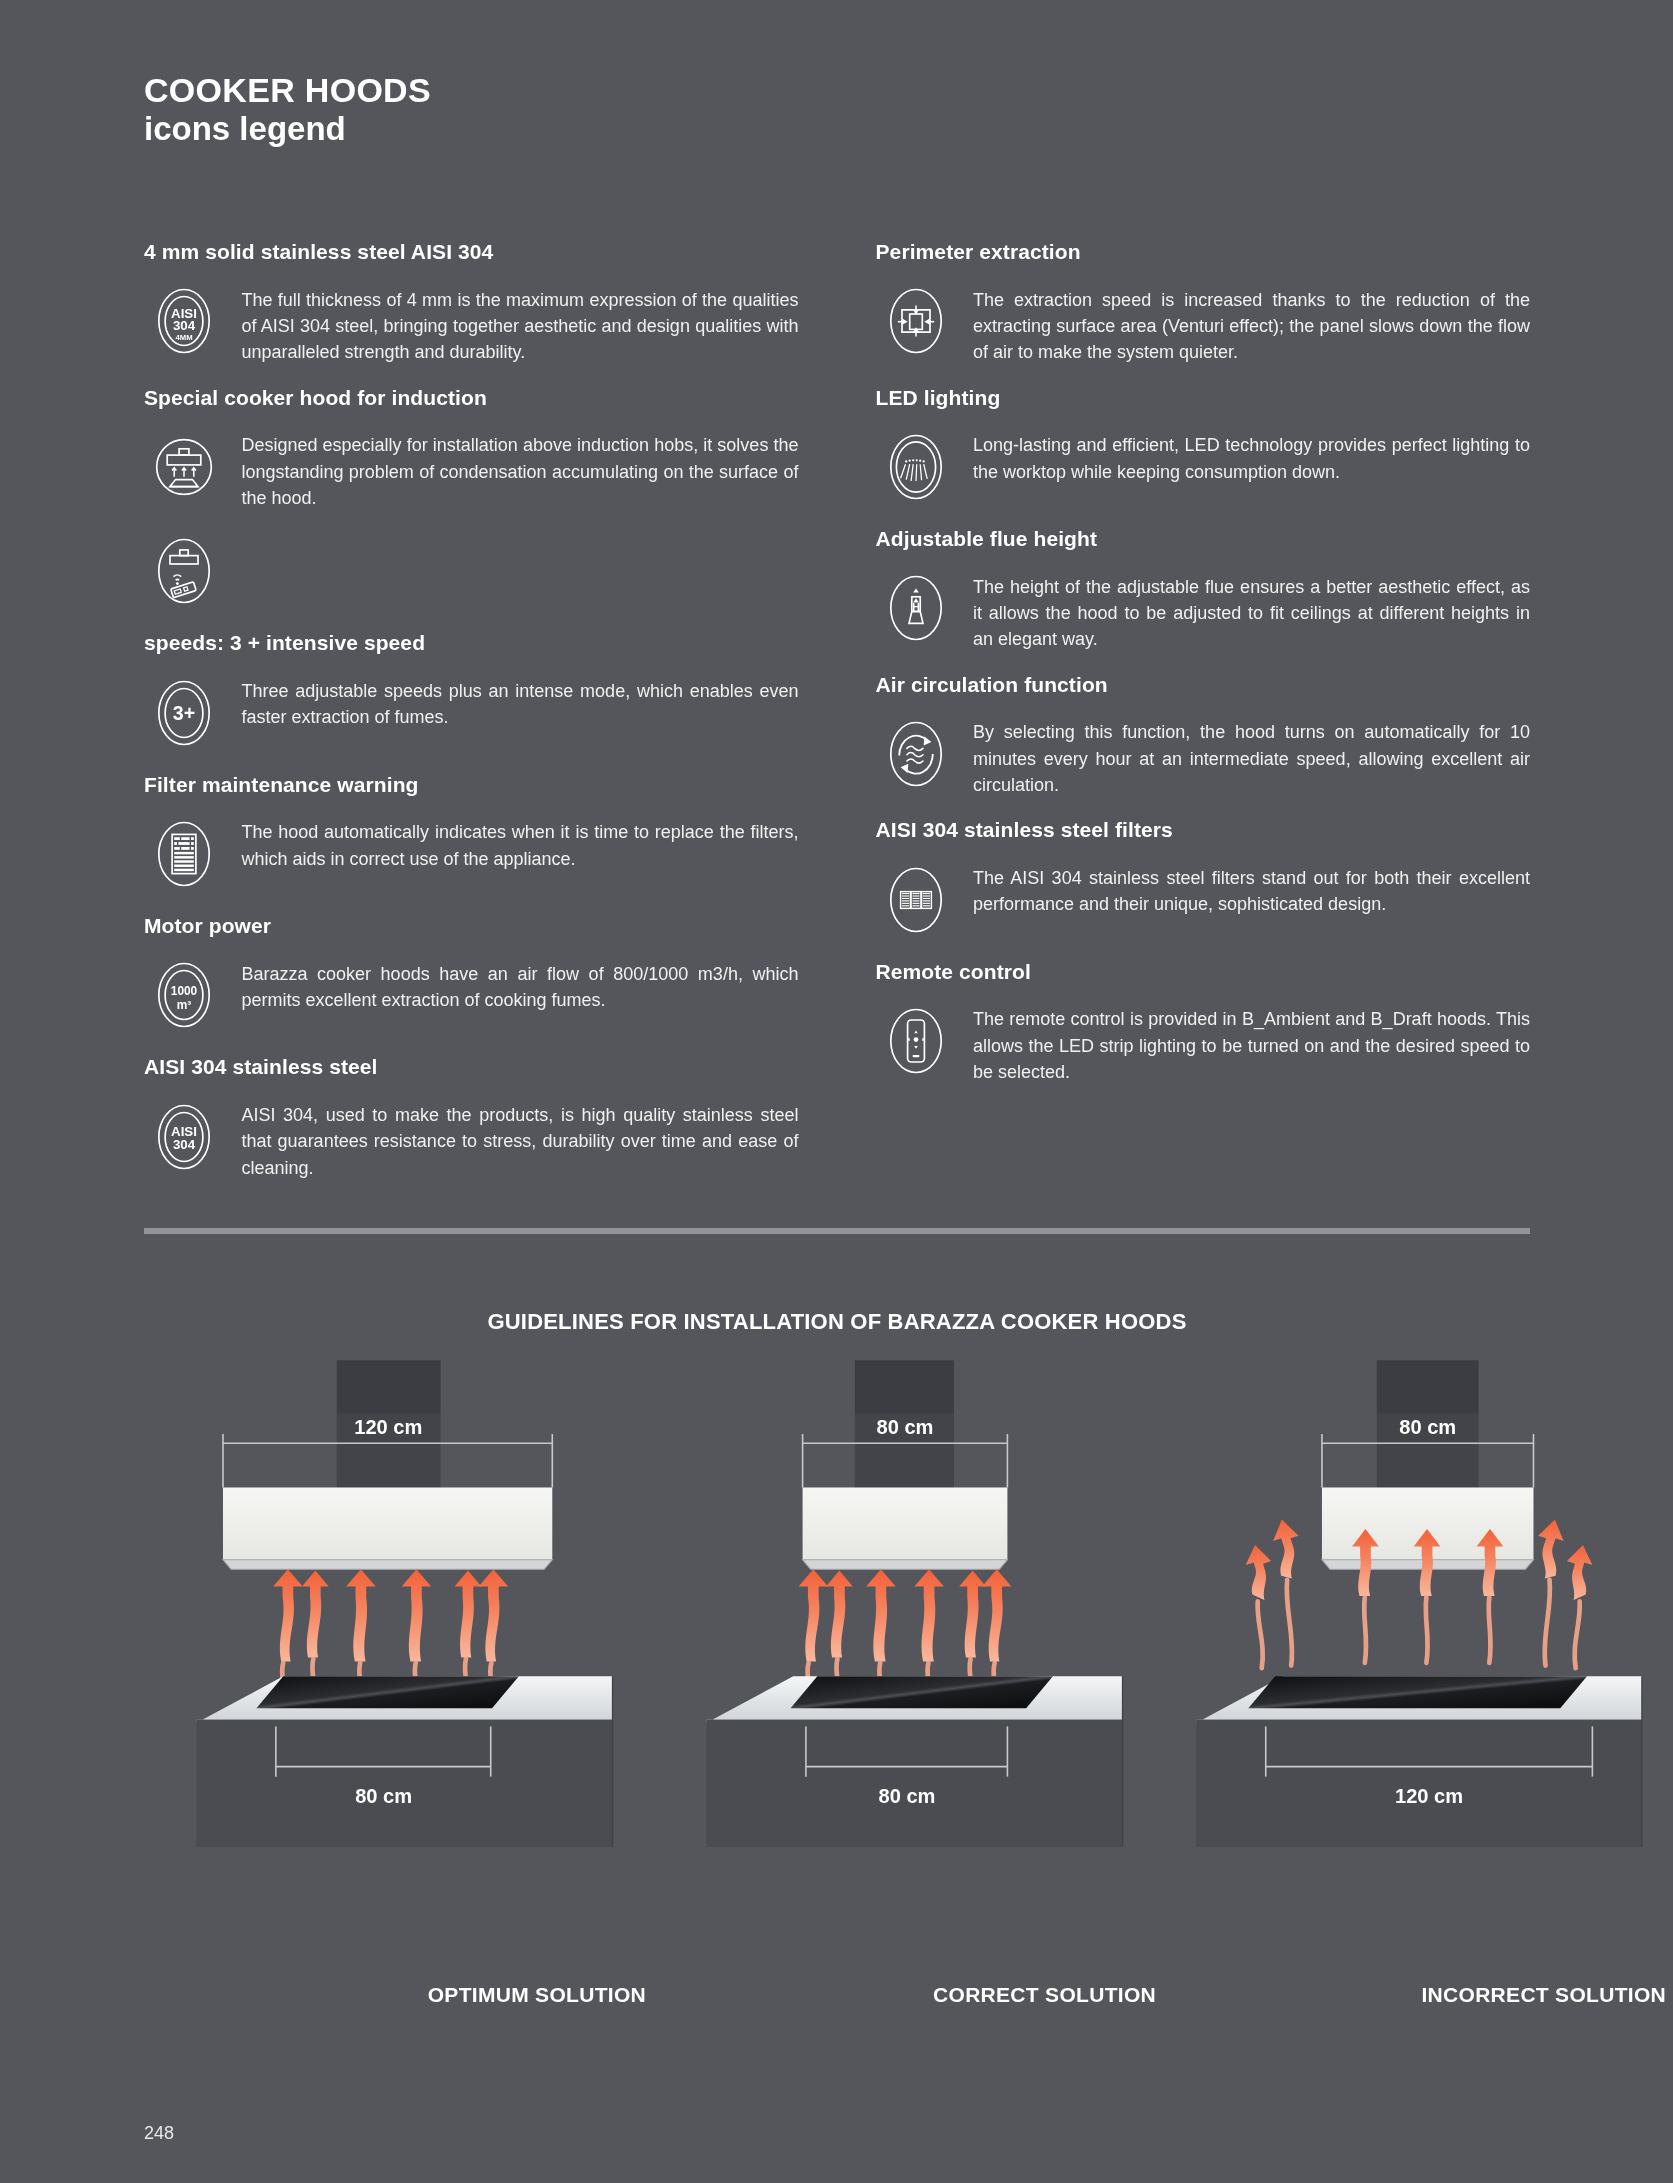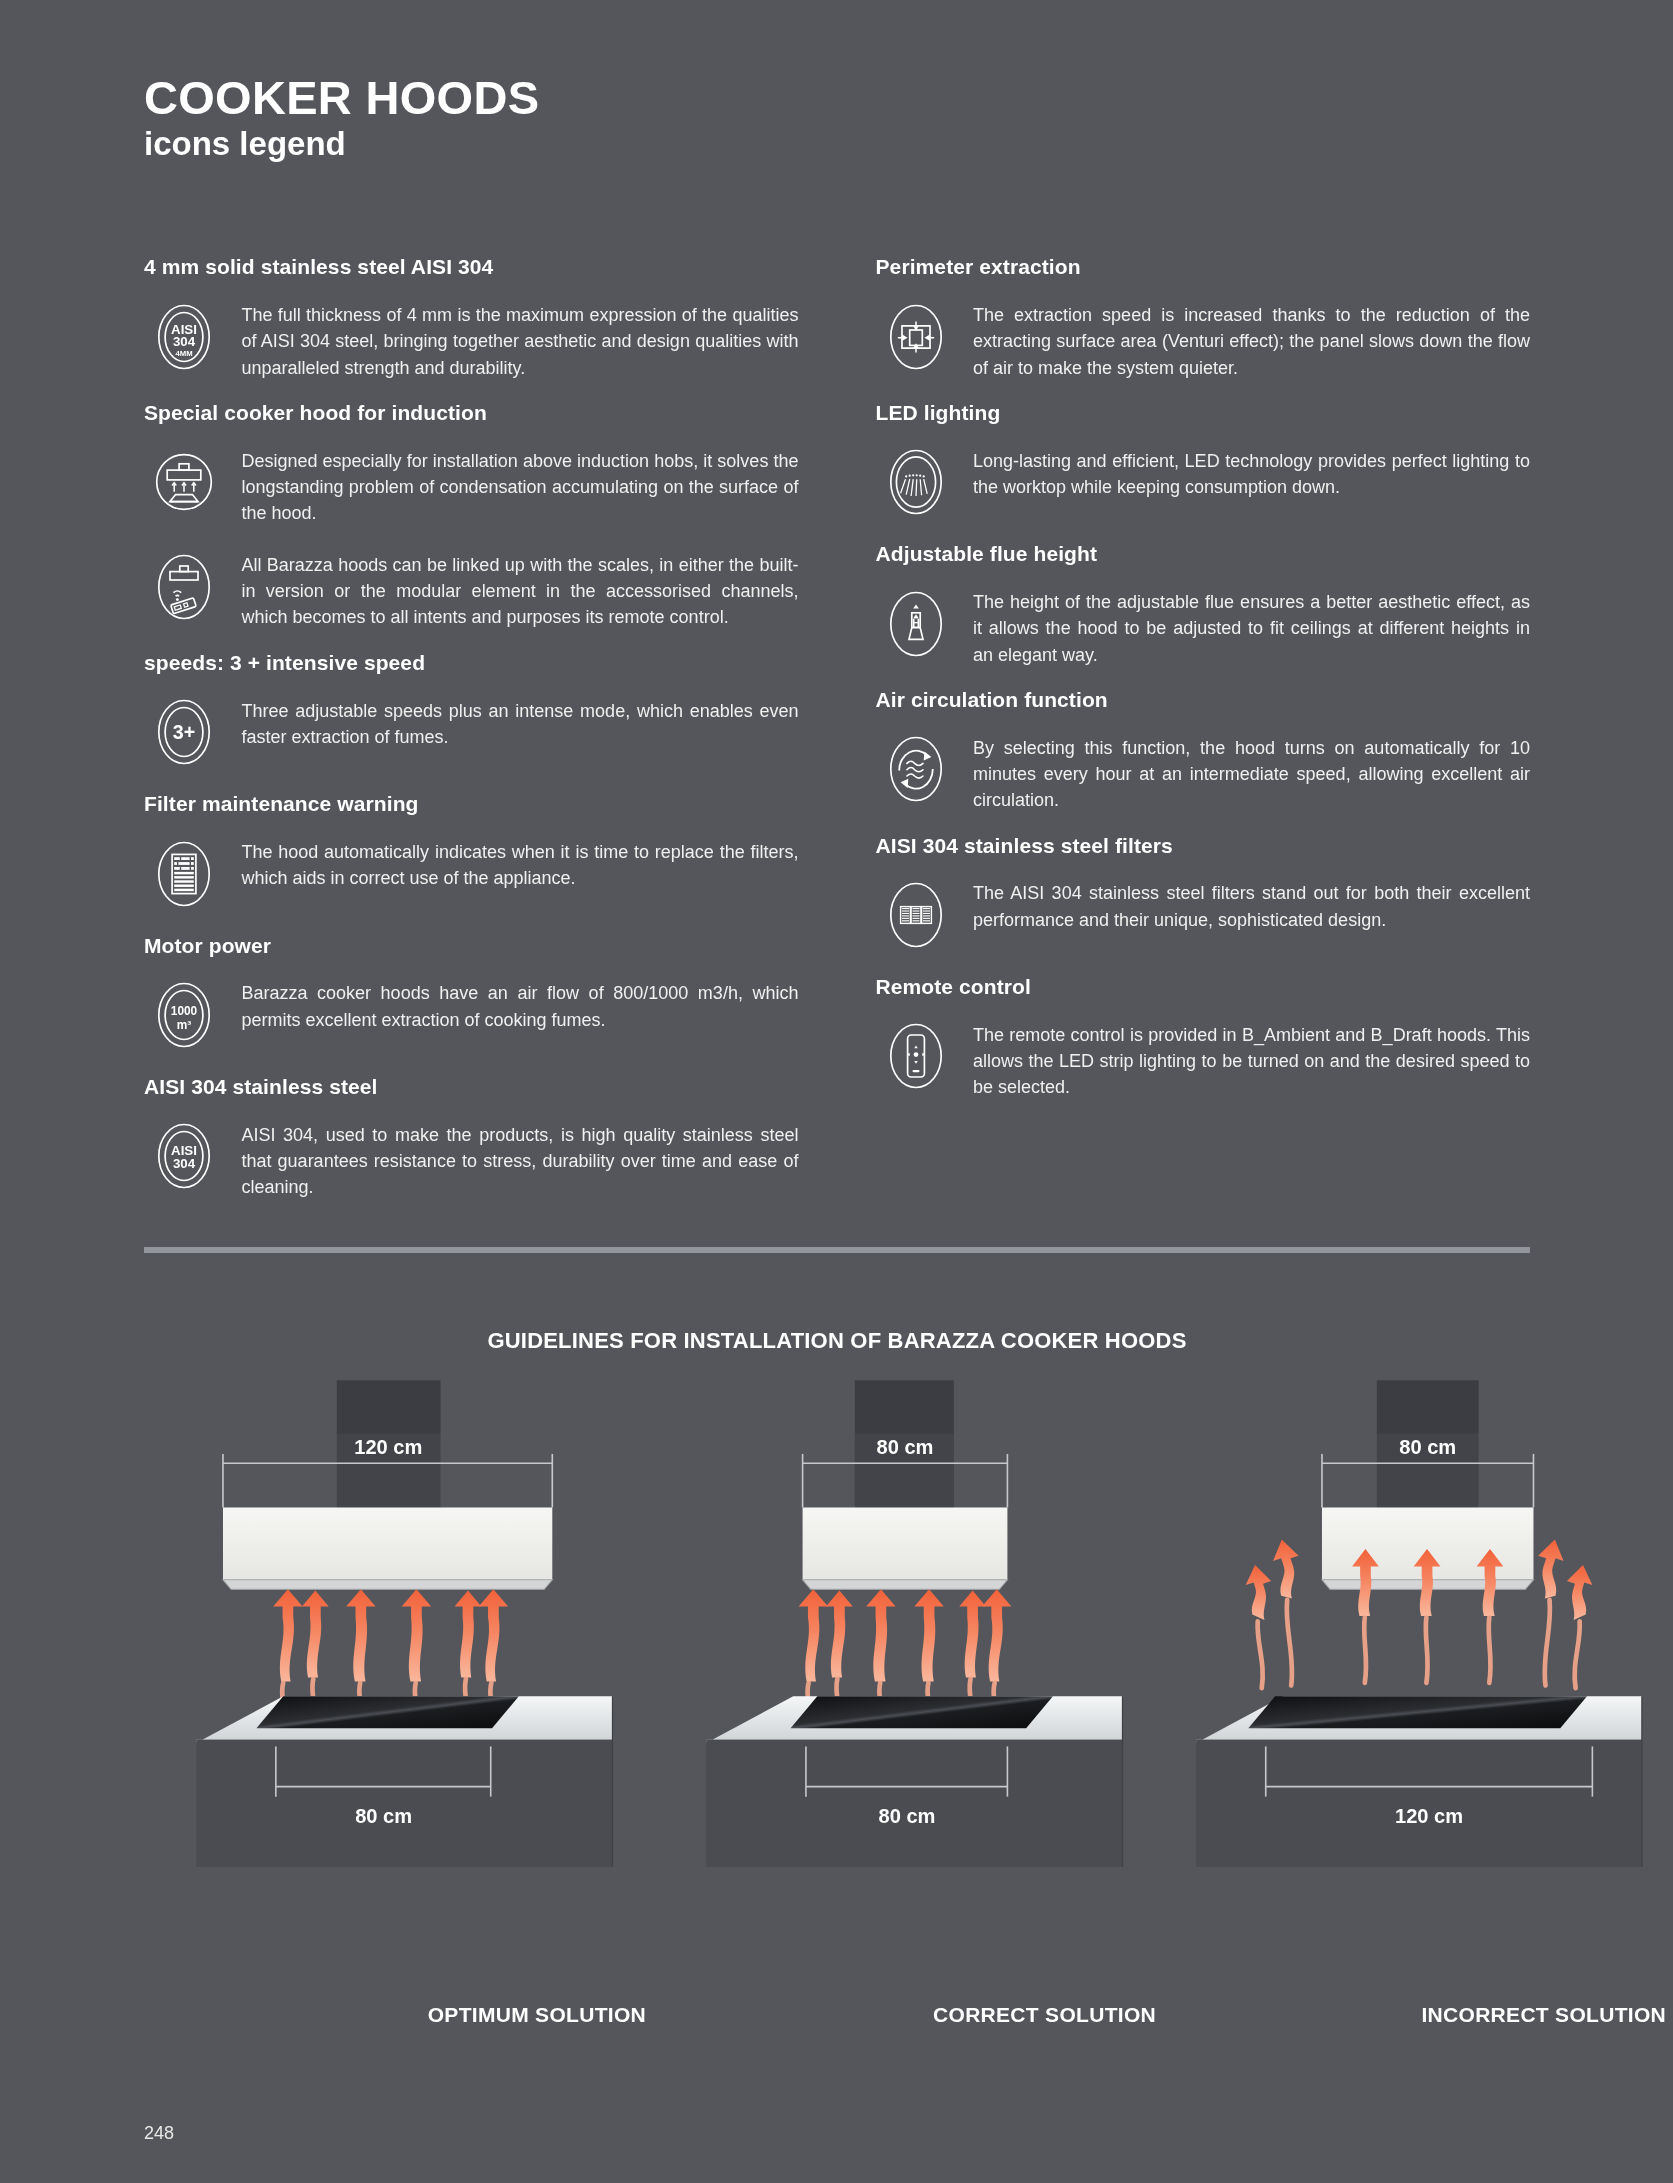--- a/index.html
+++ b/index.html
@@ -9,21 +9,21 @@
     font-family: "Liberation Sans", sans-serif;
     color: #ffffff;
     position: relative;
     overflow: hidden;
   }
   .page { position: absolute; inset: 0; padding: 0 144px; }
 
   
   .header { padding-top: 70px; }
   .header h1 {
-    font-size: 47px; font-weight: bold; letter-spacing: 0.3px;
+    font-size: 34px; font-weight: bold; letter-spacing: 0.3px;
     line-height: 1.18; color: #fff;
   }
   .header h2 {
     font-size: 33px; font-weight: bold; line-height: 1.18; color: #fff;
   }
 
   
   .legend {
     display: flex; gap: 77px; margin-top: 59px;
   }
@@ -133,21 +133,20 @@
                 <path d="M38 63 a4 4 0 0 1 5 0"></path>
               </g>
               <circle cx="40.5" cy="68" r="2" fill="#fff"></circle>
               <g transform="rotate(-18 50 76)">
                 <rect x="32" y="70" width="34" height="13" rx="2" fill="none" stroke="#fff" stroke-width="2.4"></rect>
                 <rect x="36" y="74" width="9" height="5" fill="none" stroke="#fff" stroke-width="1.8"></rect>
                 <rect x="50" y="74" width="5" height="5" fill="none" stroke="#fff" stroke-width="1.8"></rect>
               </g>
             </svg>
           </div>
-          <div class="entry-text">All Barazza hoods can be linked up with the scales, in either the built-in version or the modular element in the accessorised channels, which becomes to all intents and purposes its remote control.</div>
         </div>
       </div>
 
       <div class="entry">
         <div class="entry-title">speeds: 3 + intensive speed</div>
         <div class="entry-body">
           <div class="icon-wrap">
             <svg viewBox="0 0 100 100" width="70" height="70">
               <ellipse cx="50" cy="50" rx="36" ry="45" fill="none" stroke="#fff" stroke-width="2.4"></ellipse>
               <ellipse cx="50" cy="50" rx="27" ry="35" fill="none" stroke="#fff" stroke-width="2.4"></ellipse>

